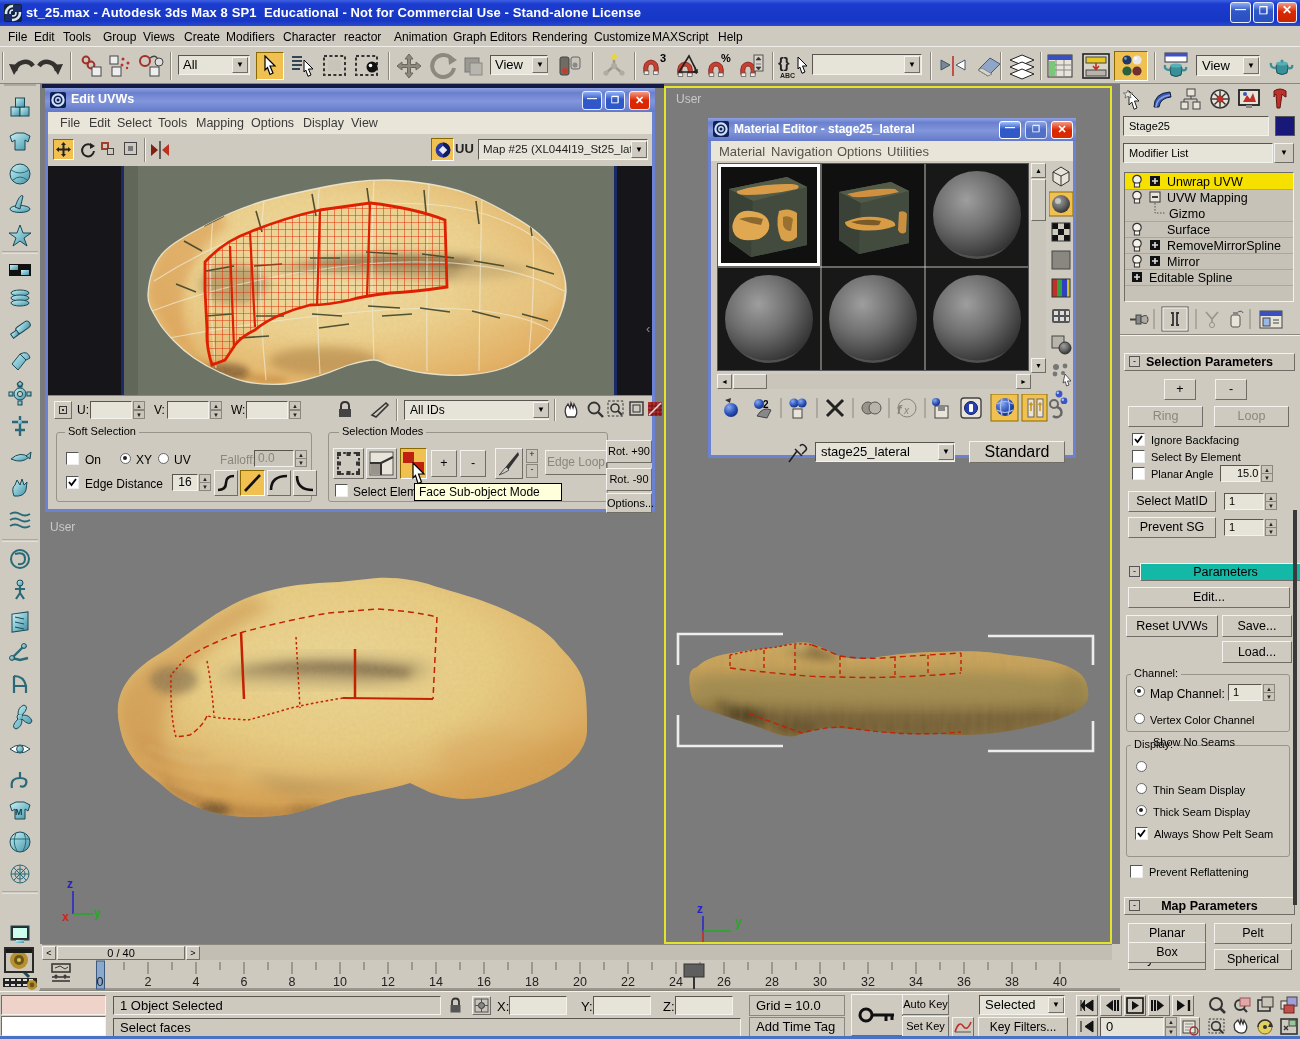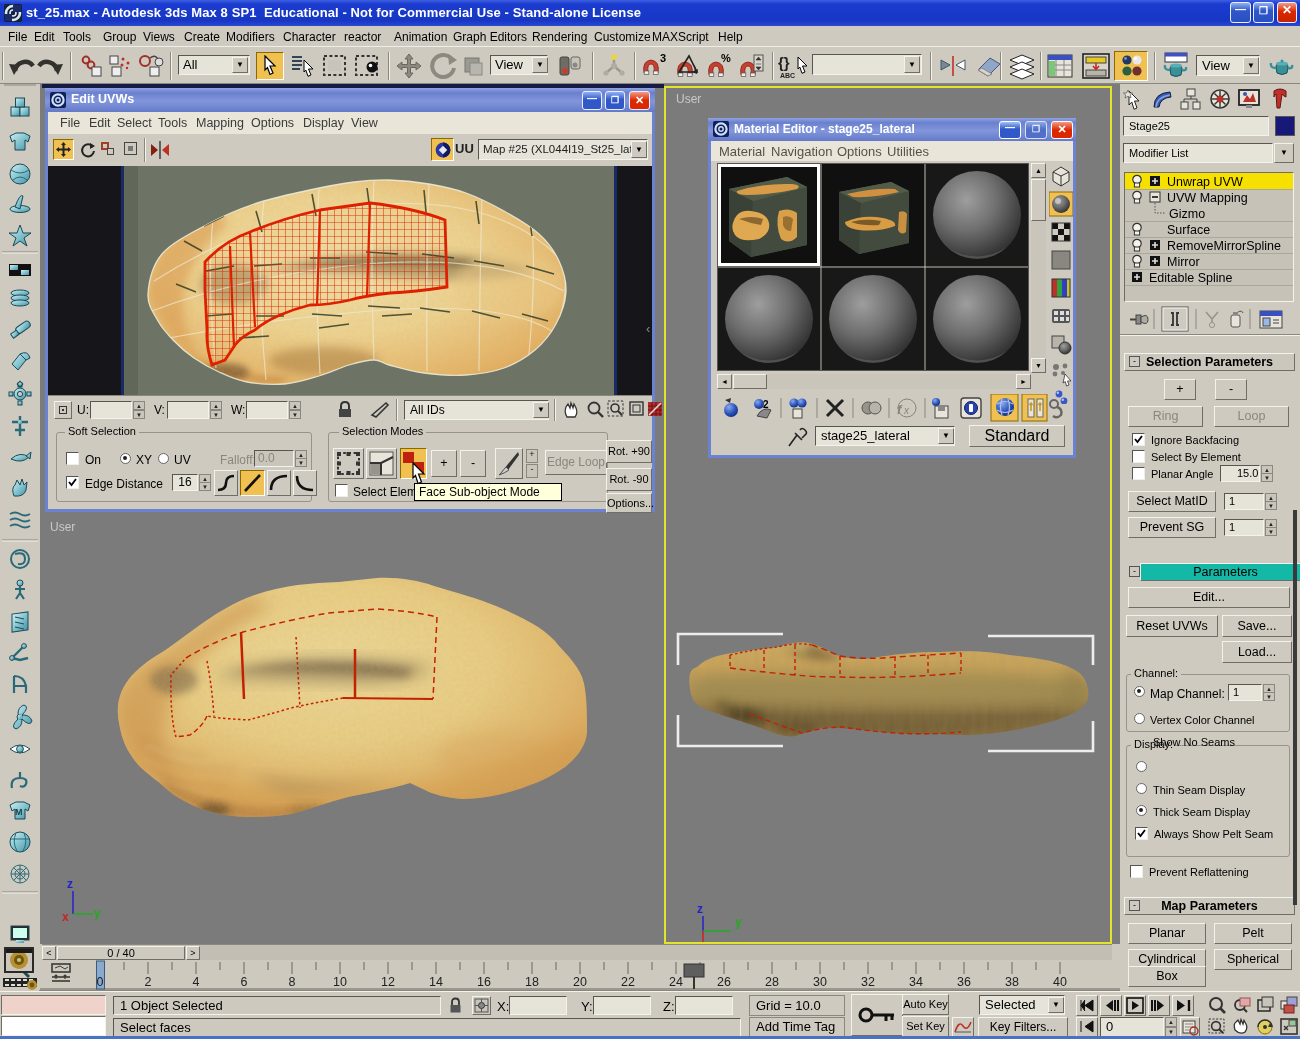--- a/index.html
+++ b/index.html
@@ -1017,21 +1017,21 @@
   <g transform="translate(309,3)">
         <rect x="2" y="2" width="6" height="18" fill="#E8E4DA" stroke="#666"></rect>
         <rect x="11" y="2" width="6" height="18" fill="#E8E4DA" stroke="#666"></rect>
         <path d="M5 14 L5 6 M3.5 8 L5 6 L6.5 8 M14 14 L14 6 M12.5 8 L14 6 L15.5 8" stroke="#C89820" stroke-width="1.6" fill="none"></path>
       </g>
   <g transform="translate(332,5)">
         <circle cx="5" cy="5" r="4" fill="none" stroke="#666" stroke-width="2"></circle>
         <path d="M8 8 Q14 10 12 16 Q8 20 4 17" fill="none" stroke="#666" stroke-width="2.4"></path>
       </g>
  </svg>
- <div class="abs" style="left:0;top:305px;width:413px;height:30px">
+ <div class="abs" style="left:0;top:321px;width:413px;height:30px">
   <svg class="abs" style="left:76px;top:3px" width="22" height="22" viewBox="0 0 22 22">
         <path d="M2 20 L10 9 M10 9 L13 12 M8 7 L15 14 M13 4 Q15 1 18 4 Q21 7 18 9 L15 12" stroke="#222" stroke-width="1.6" fill="none"></path>
       </svg>
   <div class="wfld" style="left:104px;top:3px;width:140px;height:20px;line-height:18px;padding-left:5px">stage25_lateral</div>
   <div class="btn" style="left:227px;top:5px;width:16px;height:16px;font-size:8px;line-height:14px">▼</div>
   <div class="btn" style="left:258px;top:2px;width:96px;height:22px;line-height:20px;font-size:16px">Standard</div>
  </div>
 </div>
 
 <div class="abs" id="cmd" style="left:1120px;top:84px;width:180px;height:907px;background:#CECAC0;font-size:11px">
@@ -1219,21 +1219,21 @@
     <span class="abs" style="left:34px;top:744px">Always Show Pelt Seam</span>
  <div class="ck" style="left:10px;top:781px"></div>
     <span class="abs" style="left:29px;top:782px">Prevent Reflattening</span>
 
  <div class="btn" style="left:4px;top:813px;width:171px;height:18px;background:#CBC7BD;font-weight:bold;line-height:16px">Map Parameters</div>
  <div class="abs" style="left:9px;top:816px;width:11px;height:11px;border:1px solid #555;background:#CECAC0;font-size:9px;line-height:9px;text-align:center">-</div>
  <div class="btn" style="left:8px;top:839px;width:78px;height:21px;line-height:19px">Planar</div>
  <div class="btn" style="left:94px;top:839px;width:78px;height:21px;line-height:19px">Pelt</div>
  <div class="btn" style="left:8px;top:865px;width:78px;height:21px;line-height:19px">Cylindrical</div>
  <div class="btn" style="left:94px;top:865px;width:78px;height:21px;line-height:19px">Spherical</div>
- <div class="btn" style="left:8px;top:882px;width:78px;height:21px;line-height:19px">Box</div>
+ <div class="btn" style="left:8px;top:858px;width:78px;height:21px;line-height:19px">Box</div>
 </div>
 <div class="abs" style="left:1293px;top:510px;width:4px;height:395px;background:#3a3a3a"></div>
 
 <div class="abs" style="left:42px;top:944px;width:1070px;height:16px;background:#C2BEB4;border-top:1px solid #8a877e">
  <div class="btn" style="left:0;top:1px;width:14px;height:14px;font-size:9px;line-height:12px">&lt;</div>
  <div class="btn" style="left:15px;top:1px;width:128px;height:14px;line-height:12px;font-size:11px">0 / 40</div>
  <div class="btn" style="left:144px;top:1px;width:14px;height:14px;font-size:9px;line-height:12px">&gt;</div>
 </div>
 
 <div class="abs" style="left:40px;top:960px;width:1080px;height:31px;background:#CDC9BF;border-bottom:1px solid #8a877e">

